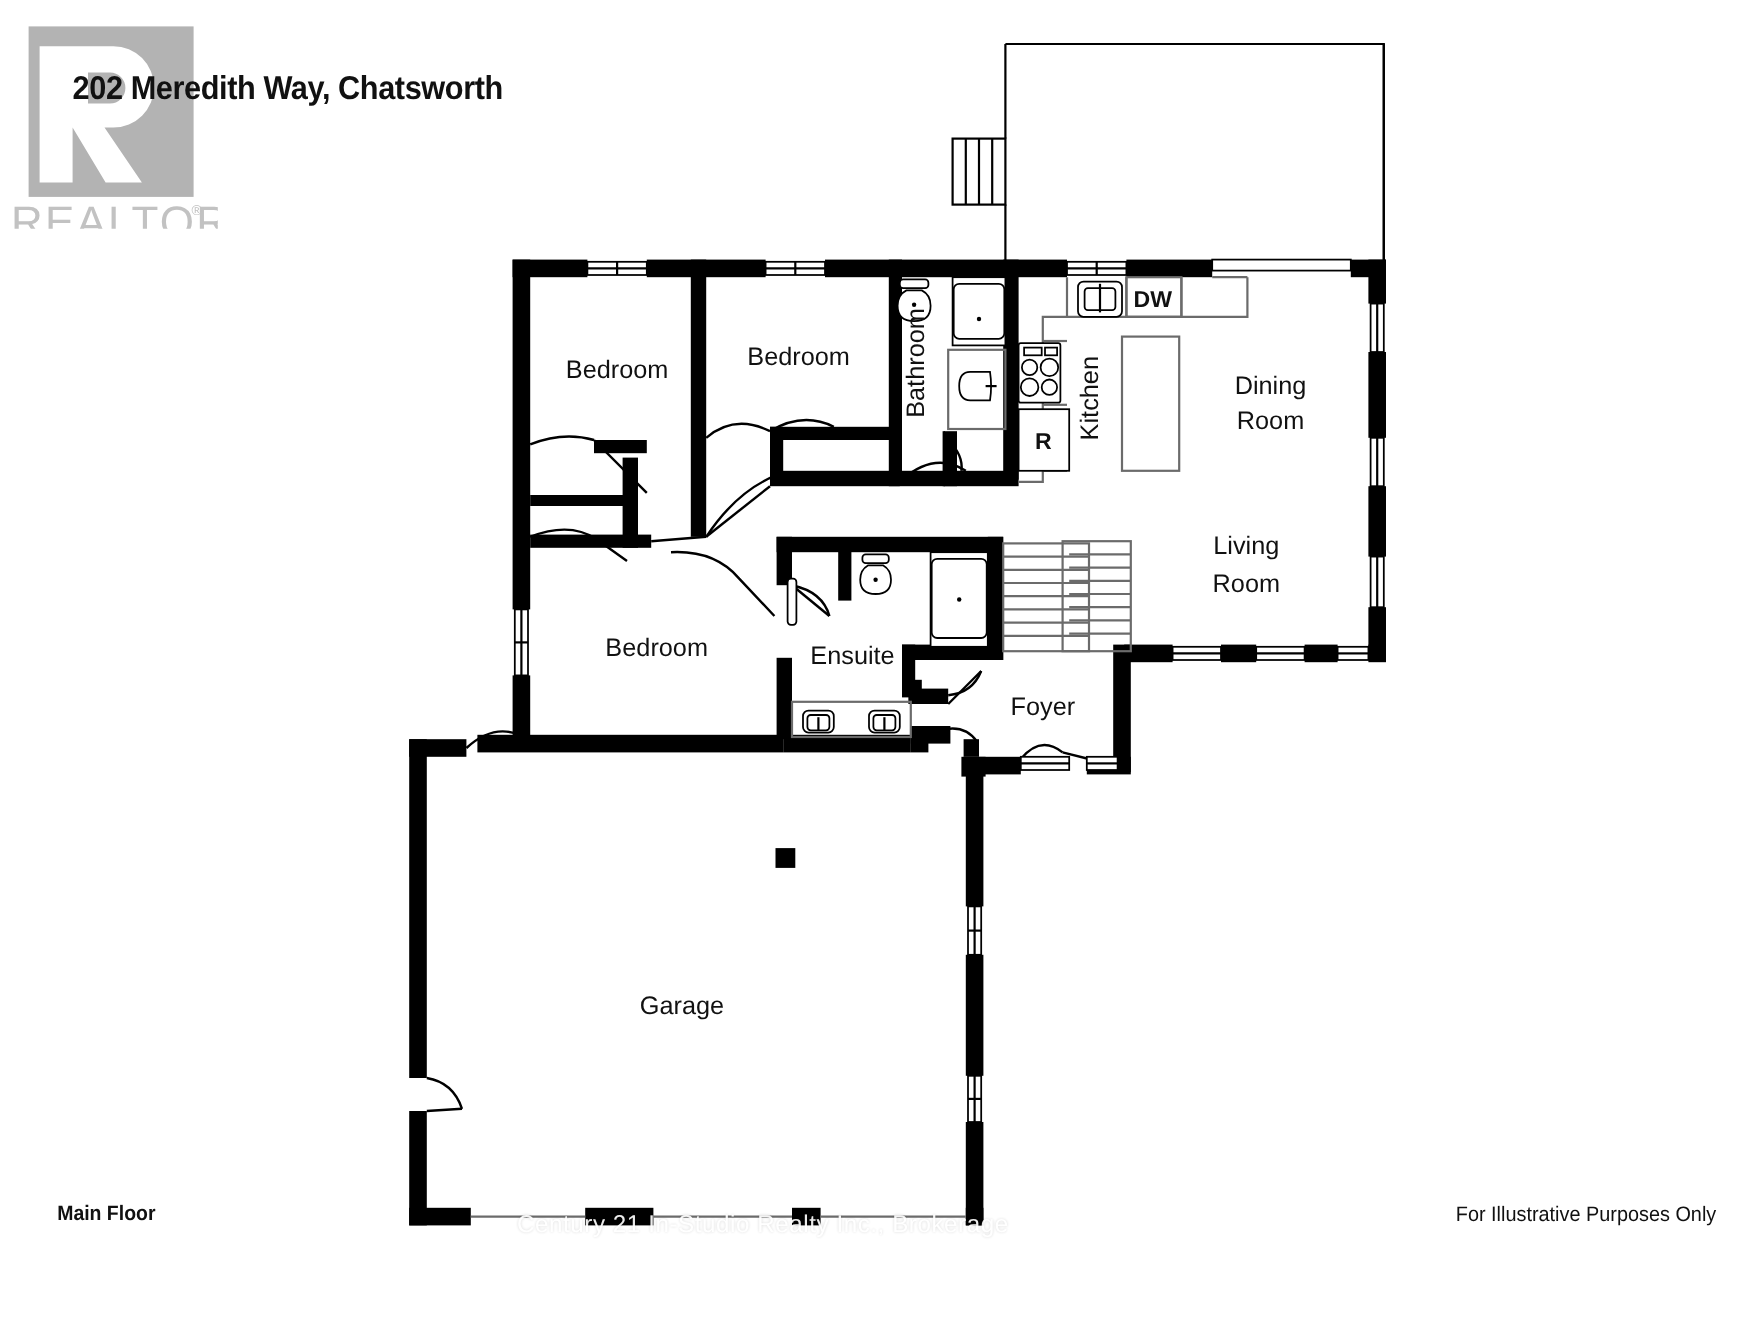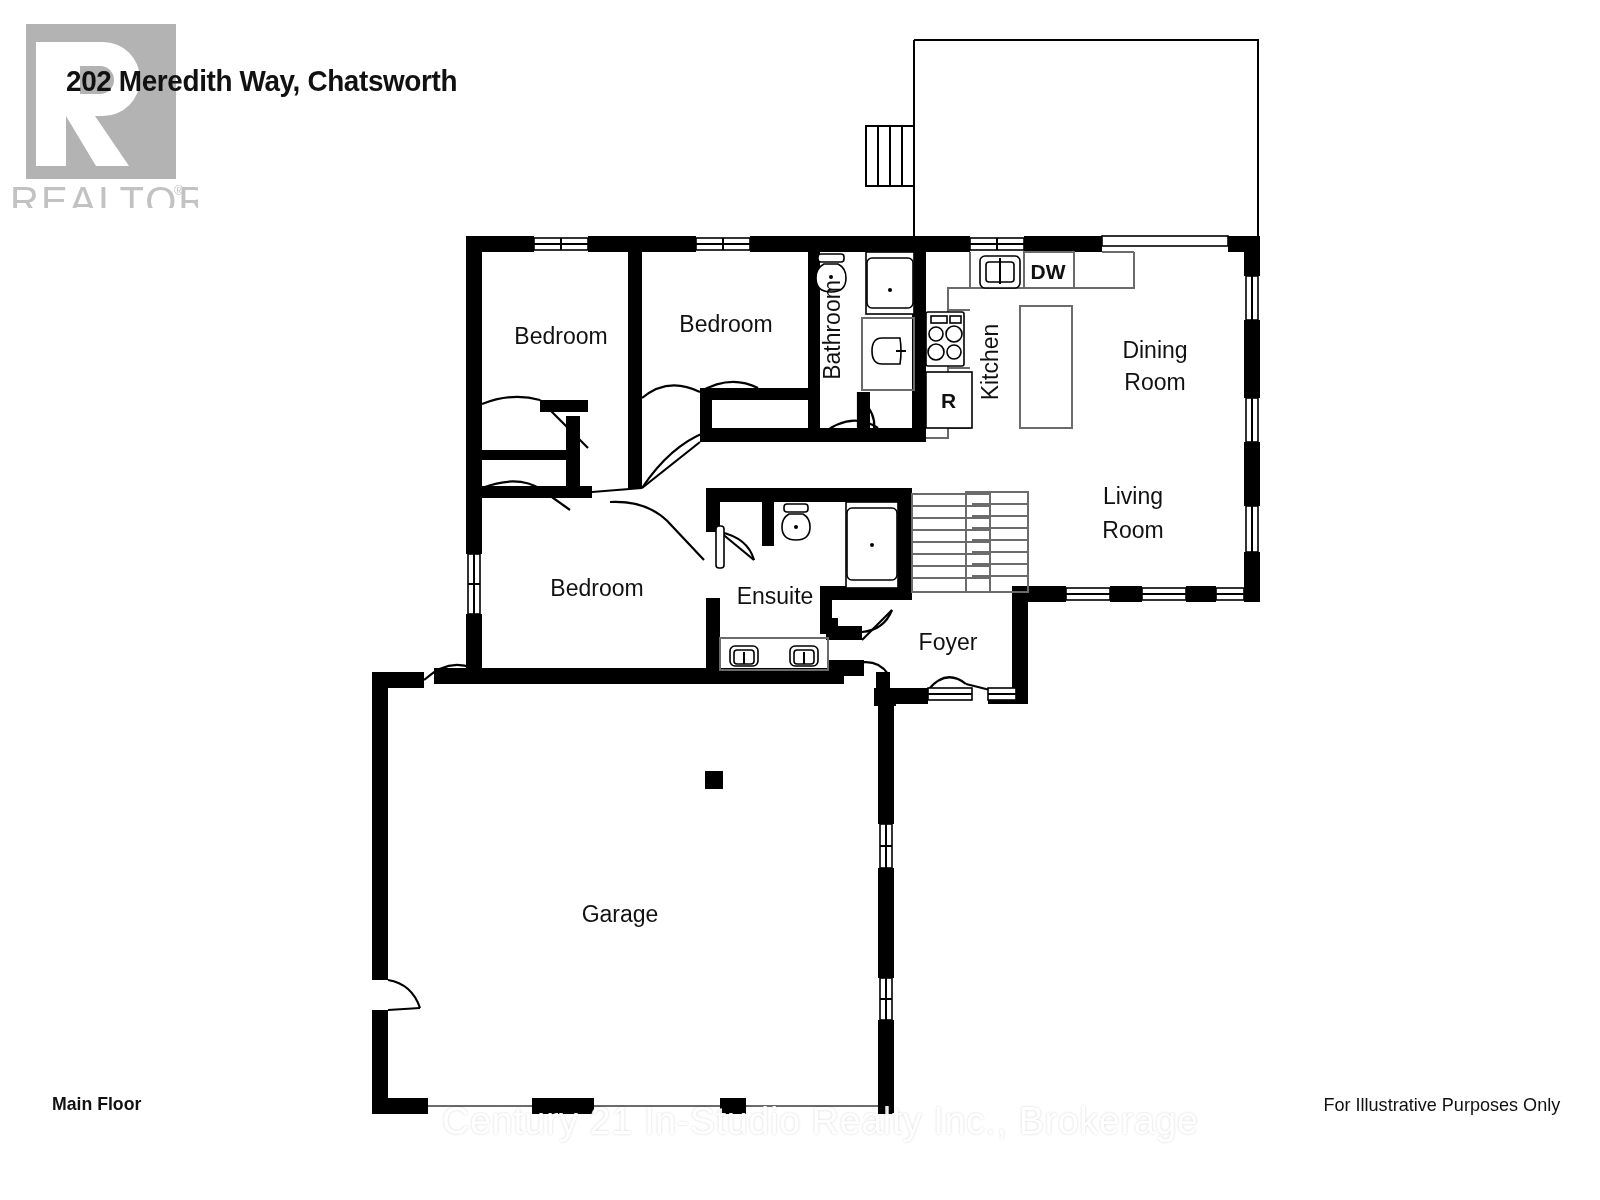--- a/index.html
+++ b/index.html
@@ -53,23 +53,23 @@
     right: 40px;
     top: 1094px;
     font-size: 19px;
     color: #111111;
     white-space: nowrap;
     transform: scaleX(0.95);
     transform-origin: right top;
   }
   #brokerage-watermark {
     position: absolute;
-    left: 442px;
+    left: 470px;
     top: 1100px;
-    font-size: 38px;
+    font-size: 22px;
     color: #ffffff;
     text-shadow: 0 0 3px rgba(0,0,0,0.18);
     letter-spacing: 0.5px;
     white-space: nowrap;
     pointer-events: none;
     opacity: 0.92;
   }
 
   
   #floorplan-svg {

